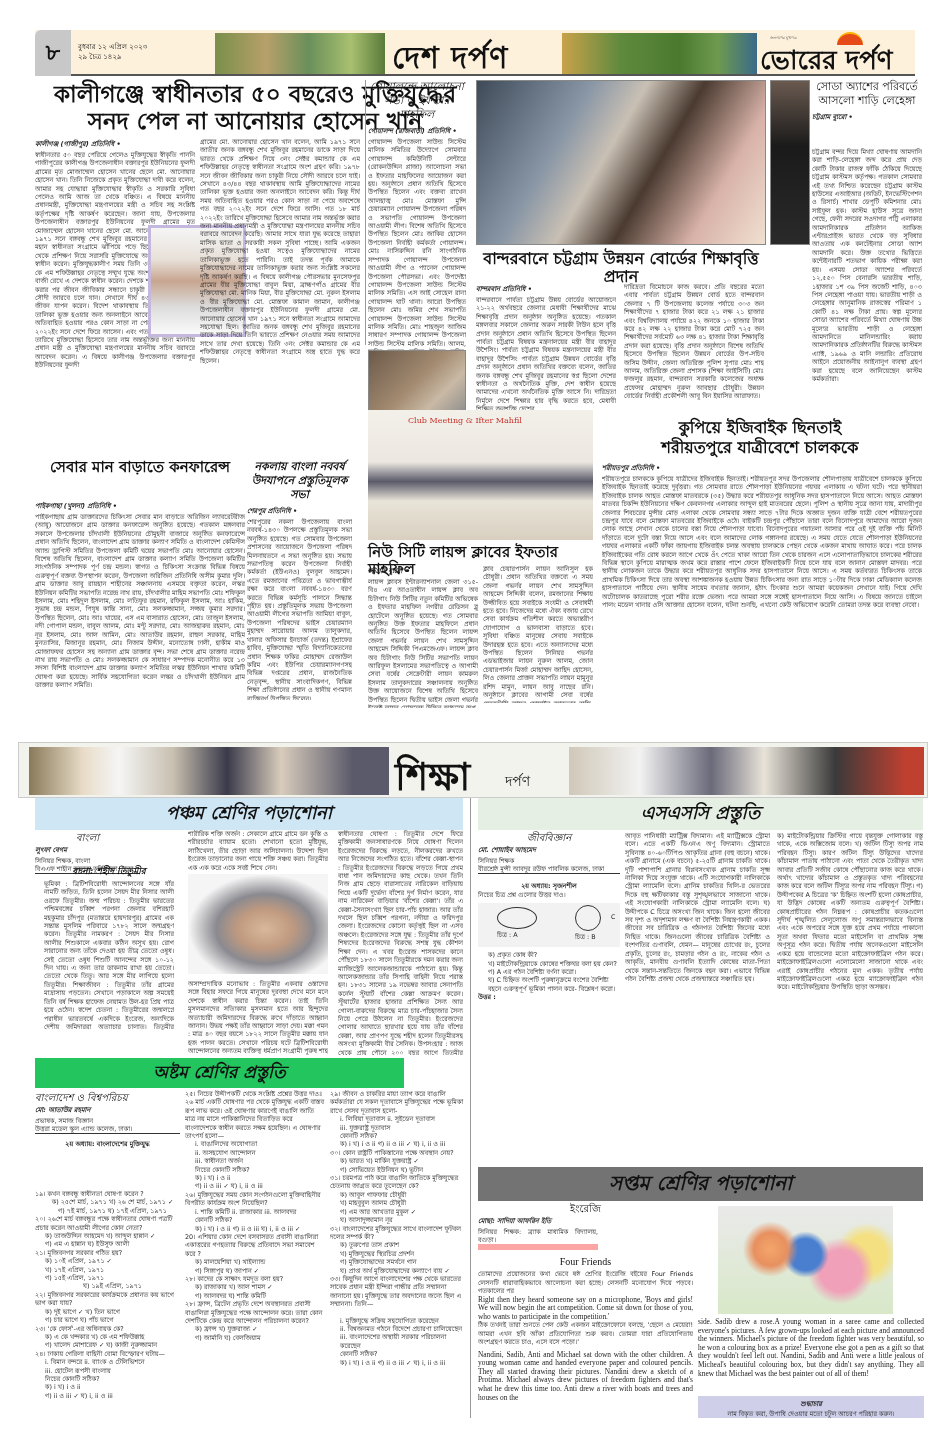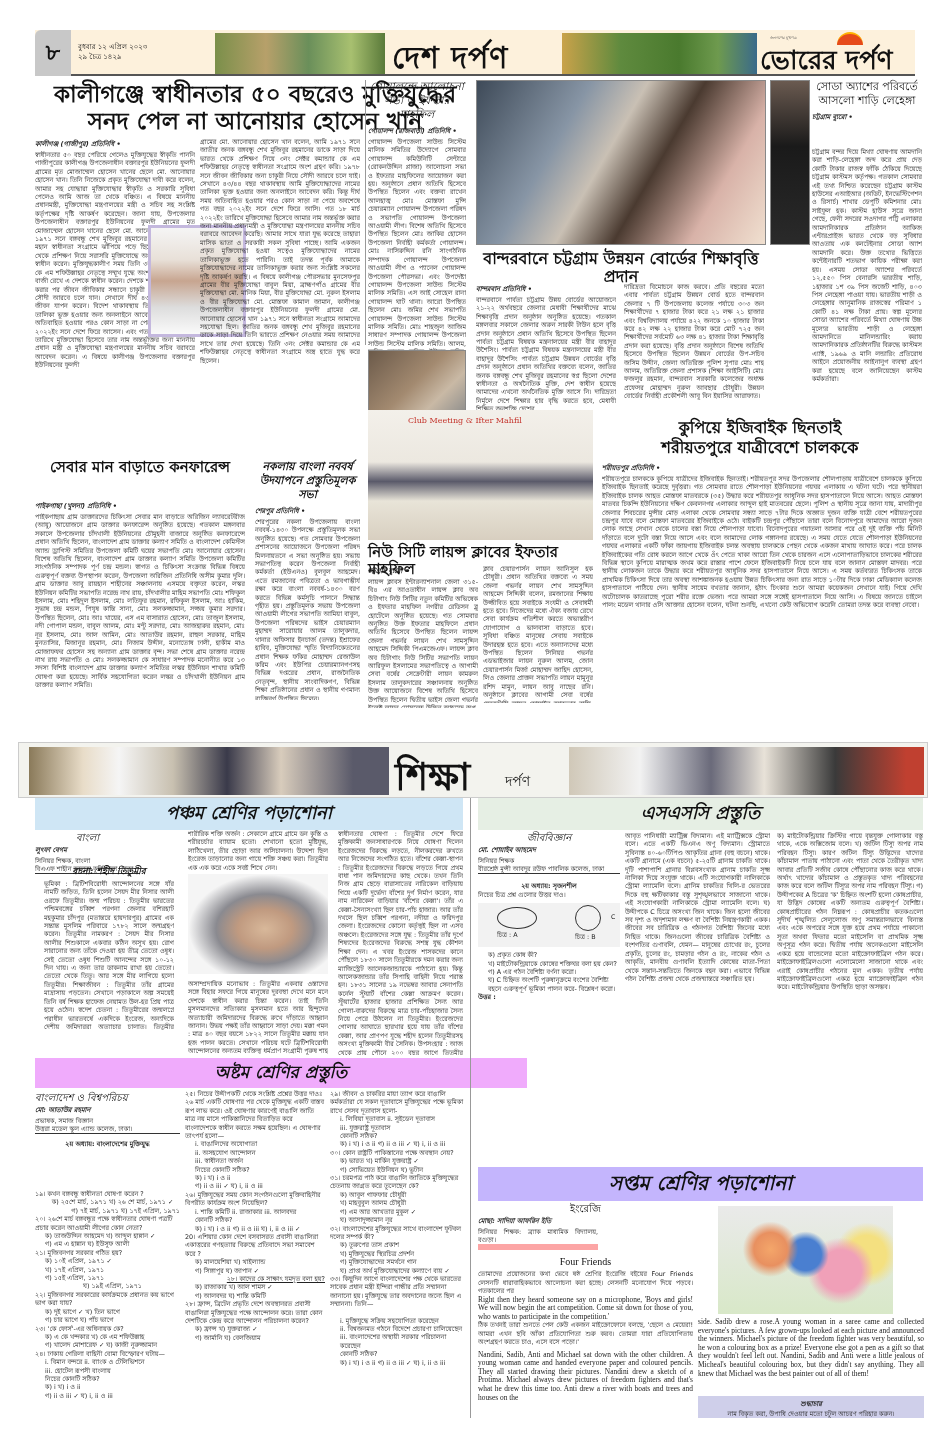--- a/index.html
+++ b/index.html
@@ -79,21 +79,21 @@
 <div class="abs txt" style="top:148px;left:770px;width:152px;height:258px;padding-left:42px;">চট্টগ্রাম বন্দর দিয়ে মিথ্যা ঘোষণায় আমদানি করা শাড়ি-লেহেঙ্গা জব্দ করে প্রায় দেড় কোটি টাকার রাজস্ব ফাঁকি ঠেকিয়ে দিয়েছে চট্টগ্রাম কাস্টমস কর্তৃপক্ষ। গতকাল সোমবার এই তথ্য নিশ্চিত করেছেন চট্টগ্রাম কাস্টম হাউসের এআইআর (অডিট, ইনভেস্টিগেশন ও রিসার্চ) শাখার ডেপুটি কমিশনার মোঃ সাইফুল হক। কাস্টম হাউস সূত্রে জানা গেছে, ফেনী সদরের সওদাগর পট্টি এলাকার আমদানিকারক প্রতিষ্ঠান আকিজ এন্টারপ্রাইজ ভারত থেকে বড় সুবিধার আওতায় এক কনটেইনার সোডা অ্যাশ আমদানি করে। উক্ত তথ্যের ভিত্তিতে কন্টেইনারটি শতভাগ কায়িক পরীক্ষা করা হয়। এসময় সোডা অ্যাশের পরিবর্তে ১২,৫৫০ পিস বেনারসি ভারতীয় শাড়ি, ১হাজার ১শ ৩৯ পিস জর্জেট শাড়ি, ৪০৩ পিস লেহেঙ্গা পাওয়া যায়। ভারতীয় শাড়ী ও লেহেঙ্গার আনুমানিক রাজস্বের পরিমাণ ১ কোটি ৪১ লক্ষ টাকা প্রায়। স্বল্প মূল্যের সোডা অ্যাশের পরিবর্তে মিথ্যা ঘোষণায় উচ্চ মূল্যের ভারতীয় শাড়ী ও লেহেঙ্গা আমদানিতে মানিলন্ডারিং করায় আমদানিকারক প্রতিষ্ঠানটির বিরুদ্ধে কাস্টমস এ্যাক্ট, ১৯৬৯ ও মানি লন্ডারিং প্রতিরোধ আইনে প্রয়োজনীয় আইনানুগ ব্যবস্থা গ্রহণ করা হয়েছে বলে জানিয়েছেন কাস্টম কর্মকর্তারা।</div>
 
 <div class="abs hl" style="top:458px;left:35px;width:210px;font-size:15px;line-height:19px">
   <div>সেবার মান বাড়াতে কনফারেন্স</div>
 </div>
 <div class="abs" style="top:500px;left:35px;width:210px">
   <div class="by">পাইকগাছা (খুলনা) প্রতিনিধি •</div>
   <div class="txt" style="height:200px">পাইকগাছায় গ্রাম ডাক্তারদের চিকিৎসা সেবার মান বাড়াতে অরিজিন ল্যাবরেটরীজ (আয়ু) আয়োজনে গ্রাম ডাক্তার কনফারেন্স অনুষ্ঠিত হয়েছে। গতকাল মঙ্গলবার সকালে উপজেলার চাঁদখালী ইউনিয়নের চৌমুহনী বাজারে অনুষ্ঠিত কনফারেন্সে প্রধান অতিথি ছিলেন, বাংলাদেশ গ্রাম ডাক্তার কল্যাণ সমিতি ও বাংলাদেশ কেমিস্টস অ্যান্ড ড্রাগিস্ট সমিতির উপজেলা কমিটি দ্বয়ের সভাপতি মোঃ আনোয়ার হোসেন। বিশেষ অতিথি ছিলেন, বাংলাদেশ গ্রাম ডাক্তার কল্যাণ সমিতি উপজেলা কমিটির সাংগঠনিক সম্পাদক পূর্ণ চন্দ্র মন্ডল। স্বাগত ও চিকিৎসা সংক্রান্ত বিভিন্ন বিষয়ে গুরুত্বপূর্ণ বক্তব্য উপস্থাপন করেন, উপজেলা অরিজিন প্রতিনিধি অসীম কুমার দুলি। গ্রাম ডাক্তার আবু রায়হান শাহীনের সঞ্চালনায় এসময়ে বক্তৃতা করেন, লস্কর ইউনিয়ন কমিটির সভাপতি নরেন্দ্র নাথ রায়, চাঁদখালীর মাহিম সভাপতি মোঃ শফিকুল ইসলাম, মোঃ শহিদুল ইসলাম, মোঃ লতিফুর রহমান, রফিকুল ইসলাম, আঃ হাকিম, সুভাষ চন্দ্র মন্ডল, পিযুষ কান্তি সানা, মোঃ সলকজ্জামান, সজ্জয় কুমার সরদার। উপস্থিত ছিলেন, মোঃ আঃ খায়ের, এস এম বাসারাত হোসেন, মোঃ তাজুল ইসলাম, নদী গোপাল মন্ডল, বাবুল আলম, মোঃ মন্টু সরদার, মোঃ আজহারুর রহমান, মোঃ নূর ইসলাম, মোঃ আল আমিন, মোঃ আতাউর রহমান, রাহুল সরকার, মাহিম মুনতাসির, মিজানুর রহমান, মোঃ নিজাম উদ্দীন, মনোতোষ ঢালী, হাকীম মাও মোজাফফর হোসেন সহ অন্যান্য গ্রাম ডাক্তার বৃন্দ। সভা শেষে গ্রাম ডাক্তার নরেন্দ্র নাথ রায় সভাপতি ও মোঃ সলকজ্জামান কে সাধারণ সম্পাদক মনোনীত করে ১৩ সদস্য বিশিষ্ট বাংলাদেশ গ্রাম ডাক্তার কল্যাণ সমিতির লস্কর ইউনিয়ন শাখার কমিটি ঘোষণা করা হয়েছে। সার্বিক সহযোগিতা করেন লস্কর ও চাঁদখালী ইউনিয়ন গ্রাম ডাক্তার কল্যাণ সমিতি।</div>
 </div>
 
-<div class="abs" style="top:460px;left:255px;width:105px">
+<div class="abs" style="top:460px;left:247px;width:105px">
   <div class="hl" style="font-size:11px;line-height:14px;font-style:italic">নকলায় বাংলা নববর্ষ উদযাপনে প্রস্তুতিমূলক সভা</div>
   <div class="by" style="margin-top:3px">শেরপুর প্রতিনিধি •</div>
   <div class="txt" style="height:182px">শেরপুরের নকলা উপজেলায় বাংলা নববর্ষ-১৪৩০ উপলক্ষে প্রস্তুতিমূলক সভা অনুষ্ঠিত হয়েছে। গত সোমবার উপজেলা প্রশাসনের আয়োজনে উপজেলা পরিষদ মিলনায়তনে এ সভা অনুষ্ঠিত হয়। সভায় সভাপতিত্ব করেন উপজেলা নির্বাহী কর্মকর্তা (ইউএনও) বুলবুল আহমেদ। এতে রমজানের পবিত্রতা ও ভাবগাম্ভীর্য রক্ষা করে বাংলা নববর্ষ-১৪৩০ বরণ করতে বিভিন্ন কর্মসূচি পালনে সিদ্ধান্ত গৃহীত হয়। প্রস্তুতিমূলক সভায় উপজেলা আওয়ামী লীগের সভাপতি আমিয়া বাবুল, উপজেলা পরিষদের ভাইস চেয়ারম্যান মুহাম্মদ সারোয়ার আলম তালুকদার, থানার অফিসার ইনচার্জ (তদন্ত) ইশ্রাফের হাবিব, মুক্তিযোদ্ধা স্মৃতি বিদ্যানিকেতনের প্রধান শিক্ষক ফকির মোহাম্মদ রেজাউল করিম এবং ইউপির চেয়ারম্যানগণসহ বিভিন্ন দপ্তরের প্রধান, রাজনৈতিক নেতৃবৃন্দ, স্থানীয় সাংবাদিকগণ, বিভিন্ন শিক্ষা প্রতিষ্ঠানের প্রধান ও স্থানীয় গণমান্য ব্যক্তিবর্গ উপস্থিত ছিলেন।</div>
 </div>
 
 <div class="abs" style="top:410px;left:368px;width:225px;height:130px;background:linear-gradient(180deg,#f3f0ea 0%,#ece8e0 40%,#5a5a6a 55%,#e8e4d8 70%,#d8cfc0)">
   <div style="font-family:'DejaVu Serif',serif;font-size:8px;color:#c4342c;margin:6px 0 0 40px">Club Meeting &amp; Ifter Mahfil</div>
 </div>
 <div class="abs hl" style="top:544px;left:368px;width:240px;font-size:15px;text-align:left">নিউ সিটি লায়ন্স ক্লাবের ইফতার মাহফিল</div>
 <div class="abs" style="top:565px;left:368px;width:110px">
@@ -127,32 +127,32 @@
   <div class="txt" style="height:auto">সিনিয়র শিক্ষক, বাংলা</div>
   <div class="txt" style="height:auto;border-bottom:1px solid #333">বিএএফ শাহীন কলেজ কুর্মিটোলা, ঢাকা</div>
 </div>
 <div class="abs hl" style="top:866px;left:44px;width:130px;font-size:9px;font-style:italic">রচনা: শহীদ তিতুমীর</div>
 <div class="abs txt" style="top:880px;left:44px;width:130px;height:150px">ভূমিকা : ব্রিটিশবিরোধী আন্দোলনের সঙ্গে যাঁর নামটি জড়িত, তিনি হলেন সৈয়দ মীর নিসার আলী ওরফে তিতুমীর। জন্ম পরিচয় : তিতুমীর ভারতের পশ্চিমবঙ্গের চব্বিশ পরগনা জেলার বশিরহাট মহকুমার চাঁদপুর (মতান্তরে হায়দারপুর) গ্রামের এক সম্ভ্রান্ত মুসলিম পরিবারে ১৭৮২ সালে জন্মগ্রহণ করেন। তিতুমীর নামকরণ : সৈয়দ মীর নিসার আলীর শিশুকালে একবার কঠিন অসুখ হয়। রোগ সারানোর জন্য তাঁকে দেওয়া হয় তীব্র তেতো ওষুধ। সেই তেতো ওষুধ শিশুটি আনন্দের সঙ্গে ১০-১২ দিন খায়। এ জন্য তার ডাকনাম রাখা হয় তেতো। তেতো থেকে তিতু। আর সঙ্গে মীর লাগিয়ে হলো তিতুমীর। শিক্ষাজীবন : তিতুমীর তাঁর গ্রামের মাদ্রাসায় পড়তেন। সেখানে পড়াকালে অল্প সময়েই তিনি বর্ষ শিক্ষক হাফেজ নেয়ামত উল-হর প্রিয় পাত্র হয়ে ওঠেন। স্বদেশ চেতনা : তিতুমীরের জন্মলগ্নে পরাধীন ভারতবর্ষে একদিকে ইংরেজ, অন্যদিকে দেশীয় জমিদাররা অত্যাচার চালাত। তিতুমীর ছোটবেলা থেকেই এসব দেখতেন আর অত্যাচারীদের হাত থেকে দেশের মানুষের মুক্তির উপায় খুঁজতেন।</div>
 <div class="abs txt" style="top:830px;left:188px;width:140px;height:40px">শারীরিক শক্তি অর্জন : সেকালে গ্রামে গ্রামে ডন কুস্তি ও শরীরচর্চার ব্যায়াম হতো। শেখানো হতো মুষ্টিযুদ্ধ, লাঠিখেলা, তীর ছোড়া আর অসিচালনা। উদ্দেশ্য ছিল ইংরেজ তাড়ানোর জন্য গায়ে শক্তি সঞ্চয় করা। তিতুমীর এক এক করে একে সবই শিখে নেন।</div>
 <div class="abs" style="top:874px;left:188px;width:140px;height:100px;background:radial-gradient(ellipse at 55% 55%,#d8b89a 0%,#c09a80 25%,#8a8a90 45%,#f5f5f5 70%)"></div>
 <div class="abs txt" style="top:980px;left:188px;width:140px;height:75px">অসাম্প্রদায়িক মনোভাব : তিতুমীর একবার ওস্তাদের সঙ্গে বিহার সফরে গিয়ে মানুষের দুরবস্থা দেখে মনে মনে দেশকে স্বাধীন করার চিন্তা করেন। তাই তিনি মুসলমানদের সত্যিকার মুসলমান হতে আর হিন্দুদের অত্যাচারী জমিদারদের বিরুদ্ধে রুখে দাঁড়াতে আহ্বান জানান। উভয় পক্ষই তাঁর আহ্বানে সাড়া দেয়। মক্কা গমন : মাত্র ৪০ বছর বয়সে ১৮২২ সালে তিতুমীর মক্কায় যান হজ পালন করতে। সেখানে পরিচয় ঘটে ব্রিটিশবিরোধী আন্দোলনের অন্যতম ব্যক্তিত্ব ধর্মপ্রাণ সংগ্রামী পুরুষ শাহ সৈয়দ আহমদ বেরলভীর সঙ্গে। তিতুমীর তাঁর শিষ্যত্ব গ্রহণ করেন।</div>
 <div class="abs txt" style="top:830px;left:338px;width:125px;height:225px">স্বাধীনতার ঘোষণা : তিতুমীর দেশে ফিরে মুক্তিকামী জনসাধারণকে নিয়ে ঘোষণা দিলেন ইংরেজদের বিরুদ্ধে লড়তে, নীলকরদের রুখতে আর নিজেদের সংগঠিত হতে। বাঁশের কেল্লা-স্থাপন : তিতুমীর ইংরেজদের বিরুদ্ধে লড়তে গিয়ে প্রথম বাধা পান জমিদারদের কাছ থেকে। তখন তিনি নিজ গ্রাম ছেড়ে বারাসাতের নারিকেল বাড়িয়ায় গিয়ে একটি দুর্ভেদ্য বাঁশের দুর্গ নির্মাণ করেন, যার নাম নারিকেল বাড়িয়ার 'বাঁশের কেল্লা'। তাঁর এ কেল্লা-সৈন্যসংখ্যা ছিল চার-পাঁচ হাজার। আর তাঁর দখলে ছিল চব্বিশ পরগনা, নদীয়া ও ফরিদপুর জেলা। ইংরেজদের কোনো কর্তৃত্বই ছিল না এসব অঞ্চলে। ইংরেজদের সঙ্গে যুদ্ধ : তিতুমীর তাঁর দুর্গে শিষ্যদের ইংরেজদের বিরুদ্ধে সশস্ত্র যুদ্ধ কৌশল শিক্ষা দেন। এ খবর ইংরেজ শাসকদের কানে পৌঁছলে ১৮৩০ সালে তিতুমীরকে দমন করার জন্য ম্যাজিস্ট্রেট আলেকজান্ডারকে পাঠানো হয়। কিন্তু আলেকজান্ডার তাঁর সিপাহি বাহিনী নিয়ে পরাস্ত হন। ১৮৩১ সালের ১৯ নভেম্বর আবার সেনাপতি কর্নেল স্টুয়ার্ট বাঁশের কেল্লা আক্রমণ করেন। স্টুয়ার্টের হাজার হাজার প্রশিক্ষিত সৈন্য আর গোলা-বারুদের বিরুদ্ধে মাত্র চার-পাঁচহাজার সৈন্য নিয়ে পেরে উঠলেন না তিতুমীর। ইংরেজদের গোলার আঘাতে ছারখার হয়ে যায় তাঁর বাঁশের কেল্লা, আর প্রাণপণ যুদ্ধে শহীদ হলেন তিতুমীরসহ অসংখ্য মুক্তিকামী বীর সৈনিক। উপসংহার : আজ থেকে প্রায় পৌনে ২০০ বছর আগে তিতুমীর পরাধীন ভারতবর্ষের স্বাধীনতার জন্য যুদ্ধ করেছিলেন। ইংরেজদের বিরুদ্ধে স্বাধীনতার যুদ্ধে বীর তিতুমীরই হলেন বাংলার প্রথম শহীদ</div>
 
-<div class="abs band" style="top:1058px;left:35px;width:492px;height:30px;background:#f0abfc;font-size:17px">অষ্টম শ্রেণির প্রস্তুতি</div>
+<div class="abs band" style="top:1058px;left:35px;width:369px;height:30px;background:#22c55e;font-size:17px">অষ্টম শ্রেণির প্রস্তুতি</div>
 <div class="abs" style="top:1092px;left:35px;width:145px">
   <div class="hl" style="font-size:10px;font-style:italic;font-weight:normal;text-align:left">বাংলাদেশ ও বিশ্বপরিচয়</div>
   <div class="by">মো: আতাউর রহমান</div>
   <div class="txt">প্রভাষক, সমাজ বিজ্ঞান</div>
   <div class="txt" style="border-bottom:1px solid #333">উত্তরা মডেল স্কুল এ্যান্ড কলেজ, ঢাকা।</div>
   <div class="txt" style="text-align:center;margin-top:6px;font-weight:bold">২য় অধ্যায়: বাংলাদেশের মুক্তিযুদ্ধ</div>
 </div>
 <div class="abs" style="top:1190px;left:35px;width:145px" id="q8c1">
     <div class="txt" style="text-align: left;">১৯। কখন বঙ্গবন্ধু স্বাধীনতা ঘোষণা করেন ?</div>
     <div class="txt" style="text-align: center; padding-left: 10px;">ক) ২৫শে মার্চ, ১৯৭১   খ) ২৬ শে মার্চ, ১৯৭১ ✓</div>
-    <div class="txt" style="text-align: right; padding-left: 10px;">গ) ৭ই মার্চ, ১৯৭১   ঘ) ১৭ই এপ্রিল, ১৯৭১</div>
+    <div class="txt" style="text-align: center; padding-left: 10px;">গ) ৭ই মার্চ, ১৯৭১   ঘ) ১৭ই এপ্রিল, ১৯৭১</div>
     <div class="txt" style="text-align: left;">২০। ২৬শে মার্চ বঙ্গবন্ধুর পক্ষে স্বাধীনতার ঘোষণা পত্রটি প্রচার করেন আওয়ামী লীগের কোন নেতা?</div>
     <div class="txt" style="text-align: left; padding-left: 10px;">ক) তাজউদ্দিন আহমেদ   খ) আব্দুল হান্নান ✓</div>
     <div class="txt" style="text-align: left; padding-left: 10px;">গ) এম এ হান্নান   ঘ) ইউসুফ আলী</div>
     <div class="txt" style="text-align: left;">২১। মুজিবনগর সরকার গঠিত হয়?</div>
     <div class="txt" style="text-align: left; padding-left: 10px;">ক) ১০ই এপ্রিল, ১৯৭১ ✓</div>
     <div class="txt" style="text-align: left; padding-left: 10px;">খ) ১৭ই এপ্রিল, ১৯৭১</div>
     <div class="txt" style="text-align: left; padding-left: 10px;">গ) ১৫ই এপ্রিল, ১৯৭১</div>
     <div class="txt" style="text-align: center; padding-left: 10px;">ঘ) ১৯ই এপ্রিল, ১৯৭১</div>
     <div class="txt" style="text-align: left;">২২। মুজিবনগর সরকারের কার্যক্রমকে প্রধানত কয় ভাগে ভাগ করা যায়?</div>
     <div class="txt" style="text-align: left; padding-left: 10px;">ক) দুই ভাগে ✓   খ) তিন ভাগে</div>
@@ -175,21 +175,21 @@
     <div class="txt" style="text-align: left; padding-left: 10px;">নিচের কোনটি সঠিক?</div>
     <div class="txt" style="text-align: left; padding-left: 10px;">ক) i   খ) i ও ii</div>
     <div class="txt" style="text-align: left; padding-left: 10px;">গ) ii ও iii ✓   ঘ) i, ii ও iii</div>
     <div class="txt" style="text-align: left;">২৬। মুক্তিযুদ্ধের সময় কোন সংগঠনগুলো মুক্তিবাহিনীর বিপরীত কার্যক্রম অংশ নিয়েছিল?</div>
     <div class="txt" style="text-align: left; padding-left: 10px;">i. শান্তি কমিটি  ii. রাজাকার  iii. আলবদর</div>
     <div class="txt" style="text-align: left; padding-left: 10px;">কোনটি সঠিক?</div>
     <div class="txt" style="text-align: left; padding-left: 10px;">ক) i  খ) i ও ii  গ) ii ও iii  ঘ) i, ii ও iii ✓</div>
     <div class="txt" style="text-align: left;">20। এশিয়ার কোন দেশে বসবাসরত প্রবাসী বাঙালিরা একাত্তরের গণহত্যার বিরুদ্ধে প্রতিবাদে সভা সমাবেশ করে ?</div>
     <div class="txt" style="text-align: left; padding-left: 10px;">ক) মালয়েশিয়া   খ) থাইল্যান্ড</div>
     <div class="txt" style="text-align: left; padding-left: 10px;">গ) সিঙ্গাপুর   ঘ) জাপান ✓</div>
-    <div class="txt" style="text-align: right; text-decoration: underline;">২৮। কাদের কে সাক্ষাৎ যমদূত বলা হয়?</div>
+    <div class="txt" style="text-align: left;">২৮। কাদের কে সাক্ষাৎ যমদূত বলা হয়?</div>
     <div class="txt" style="text-align: left; padding-left: 10px;">ক) রাজাকার   খ) আল শামস ✓</div>
     <div class="txt" style="text-align: left; padding-left: 10px;">গ) আলবদর   ঘ) শান্তি কমিটি</div>
     <div class="txt" style="text-align: left;">২৮। ফ্রান্স, ব্রিটেন প্রভৃতি দেশে অবস্থানরত প্রবাসী বাঙালিরা মুক্তিযুদ্ধের পক্ষে আন্দোলন করে। তারা কোন দেশটিকে কেন্দ্র করে আন্দোলন পরিচালনা করেন?</div>
     <div class="txt" style="text-align: left; padding-left: 10px;">ক) ফ্রান্স   খ) যুক্তরাজ্য ✓</div>
     <div class="txt" style="text-align: left; padding-left: 10px;">গ) জার্মানি   ঘ) বেলজিয়াম</div>
   </div>
 <div class="abs" style="top:1090px;left:330px;width:135px" id="q8c3">
     <div class="txt" style="text-align: left;">২৯। জীবন ও চাকরির মায়া ত্যাগ করে বাঙালি কর্মকর্তারা যে সকল দূতাবাসে মুক্তিযুদ্ধের পক্ষে ভূমিকা রাখে সেসব দূতাবাস হলো-</div>
     <div class="txt" style="text-align: left; padding-left: 10px;">i. লিবিয়া দূতাবাস   ii. সুইডেন দূতাবাস</div>
     <div class="txt" style="text-align: left; padding-left: 10px;">iii. যুক্তরাষ্ট্র দূতাবাস</div>
@@ -240,21 +240,21 @@
       <div class="txt" style="text-align: left; padding-left: 10px;">ক) প্রকৃত কোষ কী?</div>
       <div class="txt" style="text-align: left; padding-left: 10px;">খ) মাইটোকন্ড্রিয়াকে কোষের শক্তিঘর বলা হয় কেন?</div>
       <div class="txt" style="text-align: left; padding-left: 10px;">গ) A এর গঠন বৈশিষ্ট্য বর্ণনা করো।</div>
       <div class="txt" style="text-align: left; padding-left: 10px;">ঘ) C চিহ্নিত অংশটি পুরুষানুক্রমে বংশের বৈশিষ্ট্য বহনে গুরুত্বপূর্ণ ভূমিকা পালন করে- বিশ্লেষণ করো।</div>
     </div>
   <div class="txt" style="font-weight:bold">উত্তর :</div>
 </div>
 <div class="abs txt" style="top:832px;left:625px;width:145px;height:318px">আবৃত পানিধারী ম্যাট্রিক্স বিদ্যমান। এই ম্যাট্রিক্সকে স্ট্রোমা বলে। এতে একটি ডিএনএ অণু বিদ্যমান। স্ট্রোমাতে সুবিন্যস্ত ৪০-৬০টিপিণ্ড আকৃতির গ্রানা (বহু বচনে) থাকে। একটি গ্রানামে (এক বচনে) ৫-২৫টি গ্রানাম চাকতি থাকে। দুটি পাশাপাশি গ্রানার বিপ্লবসংখ্যক গ্রানাম চাকতি সূক্ষ্ম নালিকা দিয়ে সংযুক্ত থাকে। এটি সংযোগকারী নালিকাকে স্ট্রোমা ল্যামেলি বলে। গ্রানিম চাকতির থিলি-র ভেতরের দিকে বহু ক্ষটিকাকার বস্তু সুশৃঙ্খলভাবে সাজানো থাকে। এই সংযোগকারী নালিকাকে স্ট্রোমা ল্যামেলি বলে। ঘ) উদ্দীপকে C চিত্রে অসংখ্য জিন থাকে। জিন হলো জীবের সব দৃশ্য ও অদৃশ্যমান লক্ষণ বা বৈশিষ্ট্য নিয়ন্ত্রণকারী একক। জীবের সব চারিত্রিক ও গঠনগত বৈশিষ্ট্য জিনের মধ্যে নিহিত থাকে। জিনগুলো জীবের চারিত্রিক বৈশিষ্ট্য ও বংশগতির গুণাবলি, যেমন— মানুষের চোখের রং, চুলের প্রকৃতি, চুলের রং, চামড়ার গঠন ও রং, নাকের গঠন ও আকৃতি, মানবীয় গুণাবলি ইত্যাদি কোষের মাতা-পিতা থেকে সন্তান-সন্ততিতে জিনকে বহন করা। এভাবে বিভিন্ন গঠন বৈশিষ্ট্য প্রজন্ম থেকে প্রজন্মান্তরে সঞ্চারিত হয়।</div>
 <div class="abs txt" style="top:832px;left:777px;width:146px;height:318px">ক) মাইটোকন্ড্রিয়ার ক্রিস্টির গায়ে বৃন্তযুক্ত গোলাকার বস্তু থাকে, একে অক্সিজোম বলে। খ) জটিল টিস্যু অপর নাম পরিবহন টিস্যু। কারণ জটিল টিস্যু উদ্ভিদের খাদ্যের কাঁচামাল পাতায় পাঠানো এবং পাতা থেকে তৈরীকৃত খাদ্য আবার প্রতিটি সজীব কোষে পৌঁছানোর কাজ করে থাকে। অর্থাৎ খাদ্যের কাঁচামাল ও প্রস্তুতকৃত খাদ্য পরিবহনের কাজ করে বলে জটিল টিস্যুর অপর নাম পরিবহন টিস্যু। গ) উদ্দীপকের A চিত্রের 'ক' চিহ্নিত অংশটি হলো কোষপ্রাচীর, যা উদ্ভিদ কোষের একটি অন্যতম গুরুত্বপূর্ণ বৈশিষ্ট্য। কোষপ্রাচীরের গঠন নিম্নরূপ : কোষপ্রাচীর কতকগুলো সুদীর্ঘ শৃঙ্খলিত সেলুলোজ অণু সমান্তরালভাবে বিন্যস্ত এবং একে অপরের সঙ্গে যুক্ত হয়ে প্রথম পর্যায়ে পাকানো সুতা অথবা ফিতার মতো মাইসেলি বা প্রাথমিক সূক্ষ্ম অণুসূত্র গঠন করে। দ্বিতীয় পর্যায় অনেকগুলো মাইসেলি একত্র হয়ে বান্ডেলের মতো মাইক্রোফাইব্রিল গঠন করে। মাইক্রোফাইব্রিলগুলো এলোমেলো সাজানো থাকে এবং এরাই কোষপ্রাচীর গঠনের মূল একক। তৃতীয় পর্যায় মাইক্রোফাইব্রিলগুলো একত্র হয়ে ম্যাক্রোফাইব্রিল গঠন করে। মাইটোকন্ড্রিয়ার উপস্থিতি ছাড়া অসম্ভব।</div>
 
-<div class="abs band" style="top:1167px;left:478px;width:445px;height:34px;background:#c4b5fd;font-size:20px">সপ্তম শ্রেণির পড়াশোনা</div>
+<div class="abs band" style="top:1167px;left:478px;width:445px;height:34px;background:#737373;font-size:20px">সপ্তম শ্রেণির পড়াশোনা</div>
 <div class="abs" style="top:1203px;left:478px;width:215px">
   <div class="hl" style="font-size:10px;font-weight:normal">ইংরেজি</div>
   <div class="by">মোছা: সাদিয়া আফরিন ইতি</div>
   <div class="txt" style="border-bottom:6px solid #fca5a5;width:120px">সিনিয়র শিক্ষক: ব্র্যাক মাধ্যমিক বিদ্যালয়, বগুড়া।</div>
   <div style="font-family:'Liberation Serif',serif;font-size:10px;text-align:center;margin:6px 0 3px">Four Friends</div>
   <div class="txt">তোমাদের প্রয়োজনের কথা ভেবে ষষ্ঠ শ্রেণির ইংরেজি বইয়ের Four Friends লেসনটি ধারাবাহিকভাবে আলোচনা করা হচ্ছে। লেসনটি মনোযোগ দিয়ে পড়বে। গতকালের পর</div>
   <div class="txt" style="font-family:'Liberation Serif',serif;font-size:7.4px;line-height:8.6px">Right then they heard someone say on a microphone, 'Boys and girls! We will now begin the art competition. Come sit down for those of you, who wants to participate in the competition.'</div>
   <div class="txt" style="margin-bottom:4px">ঠিক তখনই তারা শুনতে পেল কেউ একজন মাইক্রোফোনে বলছে, 'ছেলে ও মেয়েরা! আমরা এখন ছবি আঁকা প্রতিযোগিতা শুরু করব। তোমরা যারা প্রতিযোগিতায় অংশগ্রহণ করতে চাও, এসে বসে পড়ো।'</div>
   <div class="txt" style="font-family:'Liberation Serif',serif;font-size:7.4px;line-height:8.6px">Nandini, Sadib, Anti and Michael sat down with the other children. A young woman came and handed everyone paper and coloured pencils. They all started drawing their pictures. Nandini drew a sketch of a Protima. Michael always drew pictures of freedom fighters and that's what he drew this time too. Anti drew a river with boats and trees and houses on the</div>
 </div>

